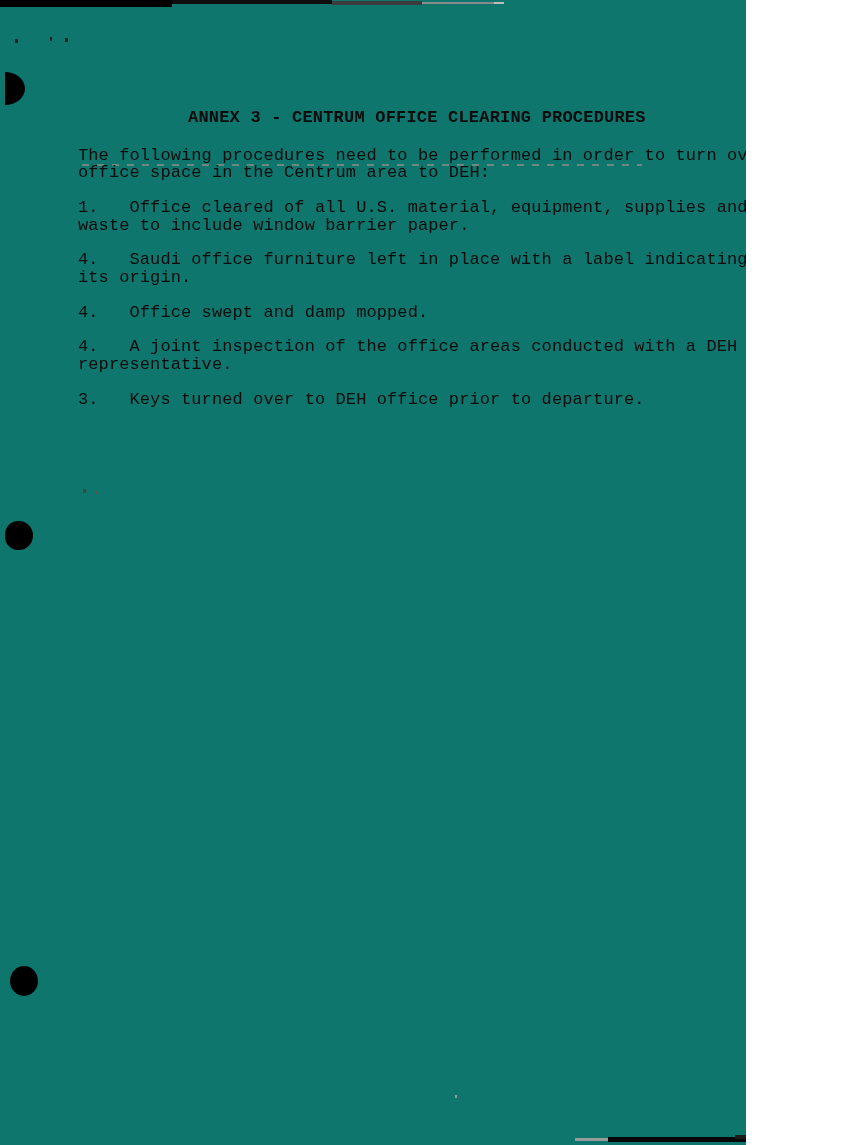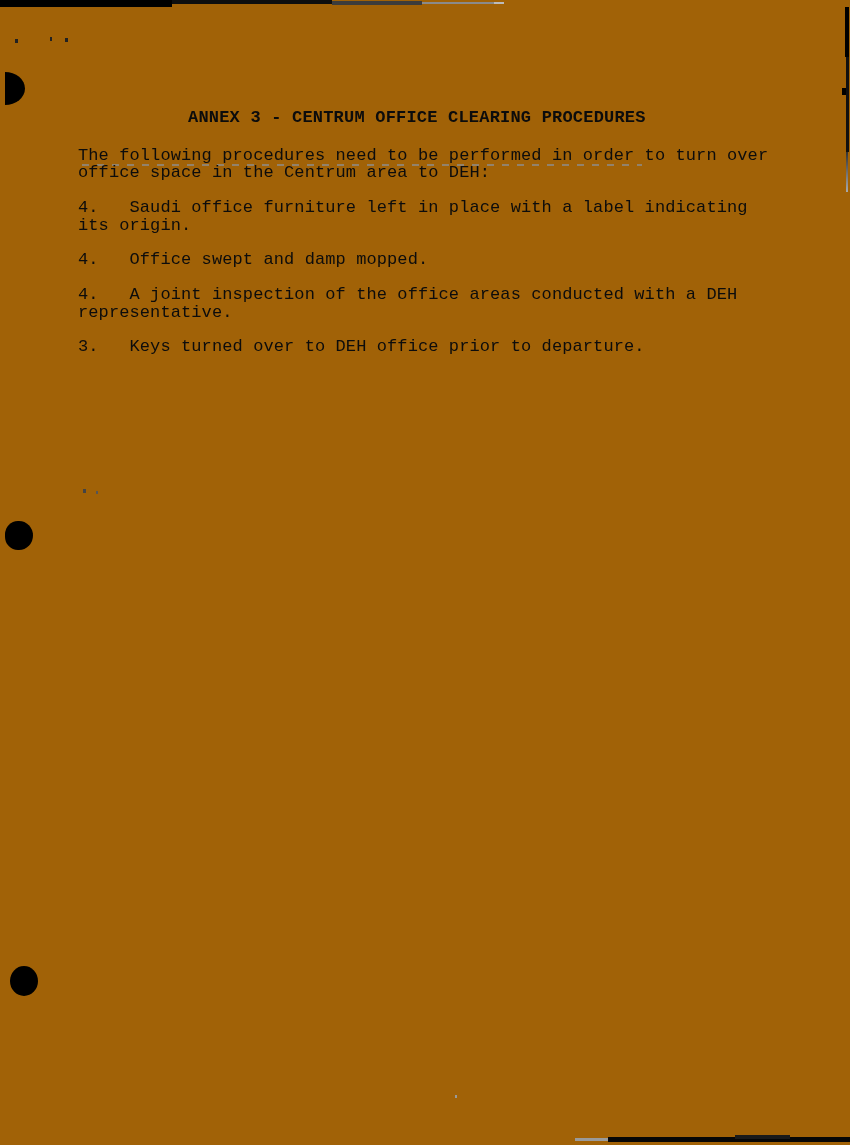--- a/index.html
+++ b/index.html
@@ -2,23 +2,23 @@
 <html><head>
 <meta charset="utf-8">
 <style>
   html, body {
     margin: 0;
     padding: 0;
     background: #ffffff;
   }
   .page {
     position: relative;
-    width: 850px;
+    width: 746px;
     height: 1145px;
-    background: #a16207;
+    background: #0f766e;
     overflow: hidden;
     font-family: "Liberation Mono", "DejaVu Sans Mono", monospace;
     color: #0c0c0c;
   }
   .doc-title {
     position: absolute;
     top: 109px;
     left: 188px;
     font-size: 17px;
     line-height: 17.4px;
@@ -101,20 +101,22 @@
   <div class="artifact speck speck-4"></div>
   <div class="artifact speck speck-5"></div>
   <div class="artifact speck speck-6"></div>
   <div class="artifact noise-underline"></div>
 
   <div class="doc-title">ANNEX 3 - CENTRUM OFFICE CLEARING PROCEDURES</div>
 
   <div class="doc-body">
     <p>The following procedures need to be performed in order to turn over
 office space in the Centrum area to DEH:</p>
+    <p>1.   Office cleared of all U.S. material, equipment, supplies and
+waste to include window barrier paper.</p>
     <p>4.   Saudi office furniture left in place with a label indicating
 its origin.</p>
     <p>4.   Office swept and damp mopped.</p>
     <p>4.   A joint inspection of the office areas conducted with a DEH
 representative.</p>
     <p>3.   Keys turned over to DEH office prior to departure.</p>
   </div>
 
 </div>
 

